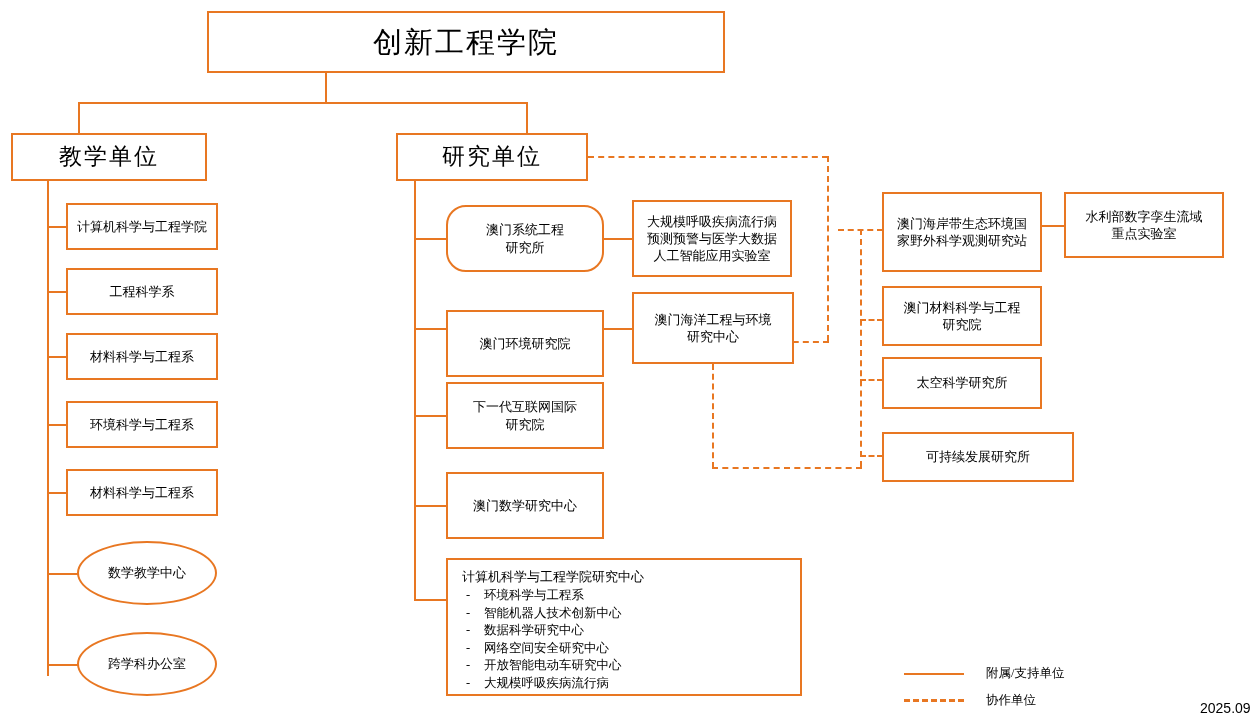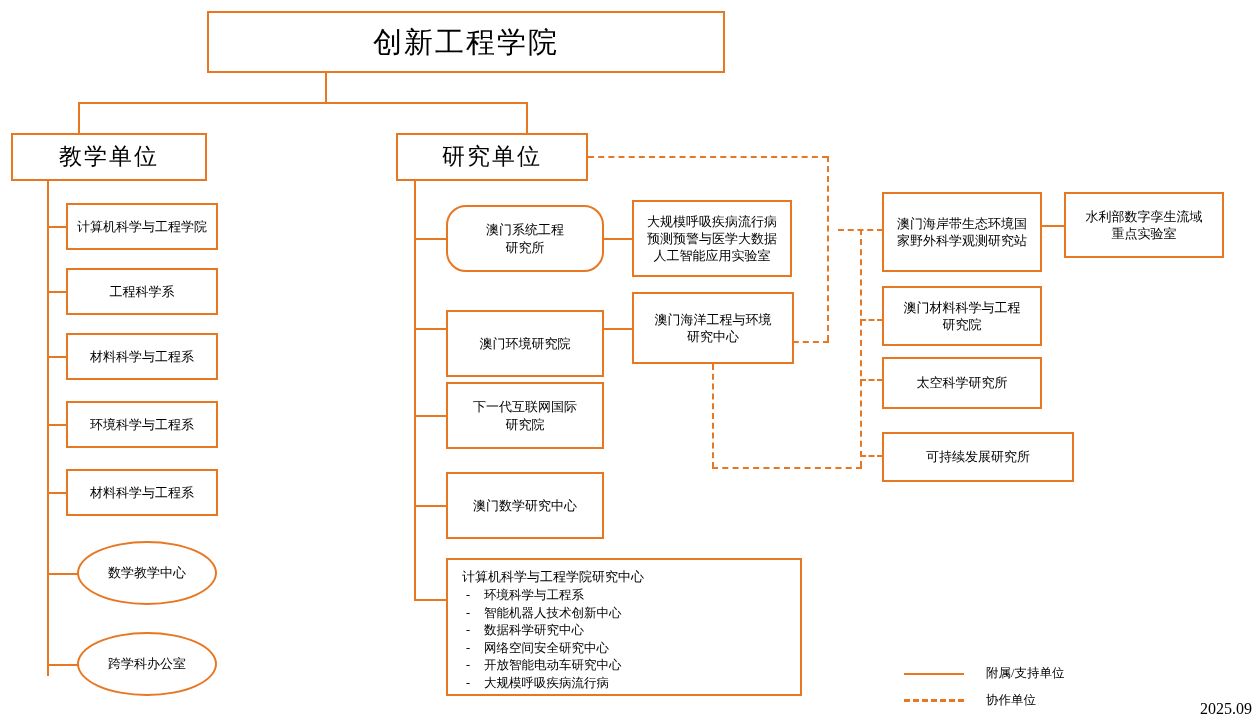--- a/index.html
+++ b/index.html
@@ -68,22 +68,22 @@
     width:0; border-left:2.5px dashed #E87722;
   }
   
   #legend{ position:absolute; z-index:4;text-decoration:underline; }
   .lg-row{ position:absolute; display:flex; align-items:center;}
   .lg-solid{ width:60px; height:2px; background:#E87722;}
   .lg-dash{ width:60px; height:0; border-top:3px dashed #E87722;}
   .lg-label{ margin-left:22px; font-size:12.5px; white-space:nowrap;}
   #datestamp{
     position:absolute;
-    font-size:16px;
-    font-family:Liberation Serif, serif;
+    font-size:14px;
+    font-family:Liberation Sans, sans-serif;
   }
 </style>
 </head>
 <body>
 
 <div id="canvas">
 
   <div class="node title" style="left:207px;top:11px;width:518px;height:62px;">创新工程学院</div>
 
   <div class="ln v" style="left:325px;top:73px;height:30px;"></div>

